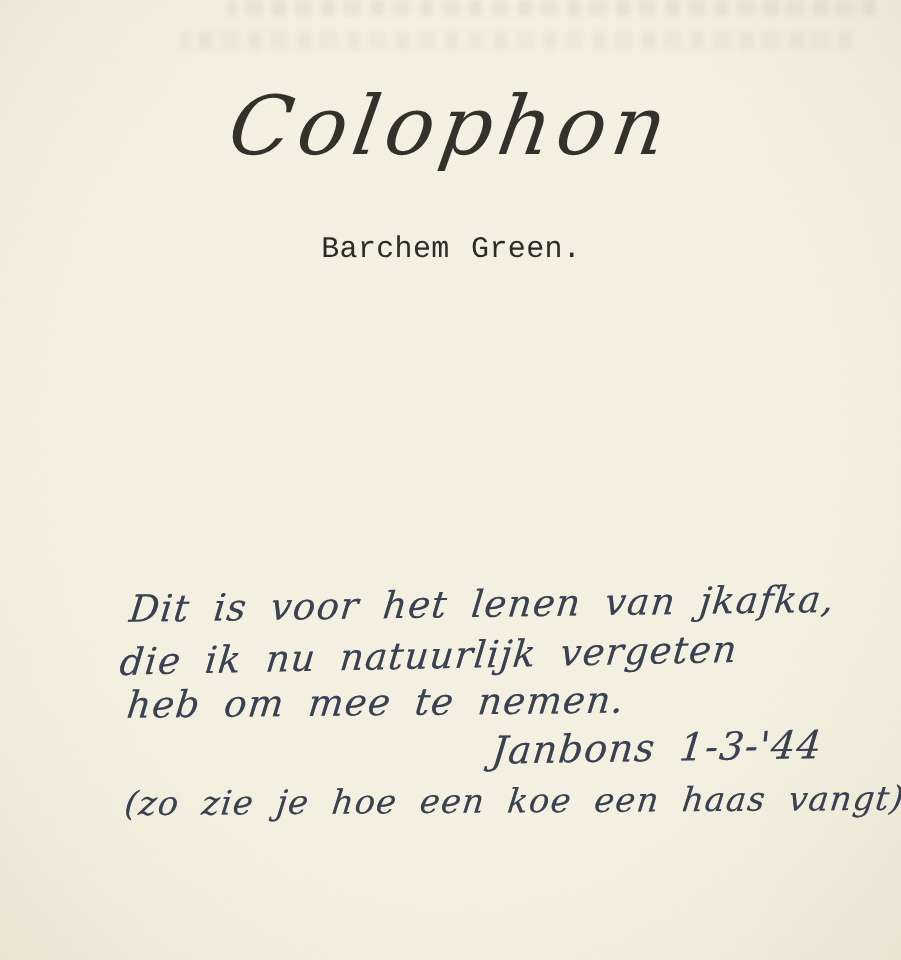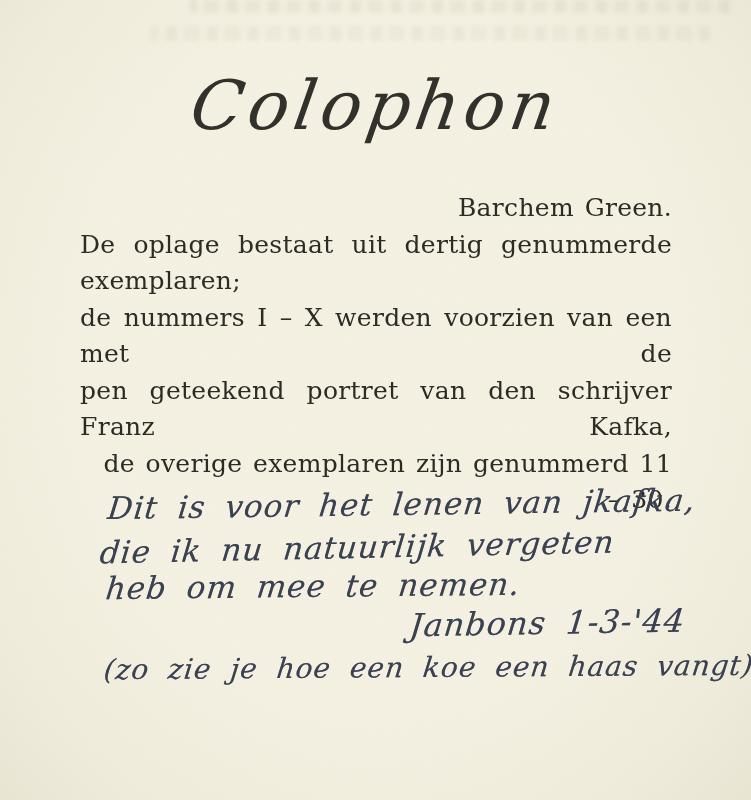--- a/index.html
+++ b/index.html
@@ -56,21 +56,21 @@
     color: #2c2b26;
     font-size: 25px;
     line-height: 36.5px;
     letter-spacing: 0.3px;
     word-spacing: 0.10em;
   }
   .printed .jline {
     text-align: justify;
     text-align-last: justify;
   }
-  .printed .lline { text-align: right; }
+  .printed .lline { text-align: center; font-family: Liberation Mono, monospace; }
 
   .hand {
     position: absolute;
     font-style: italic;
     color: #3a4150;
     letter-spacing: 1px;
     word-spacing: 9px;
     white-space: nowrap;
     text-shadow: 0 0 0.4px rgba(46, 58, 92, 0.5);
   }
@@ -95,26 +95,20 @@
 
   <div class="ghost-line ghost-1"></div>
   <div class="ghost-line ghost-2"></div>
 
   <div class="title">Colophon</div>
 
   <div class="printed">
     <div>
       <div class="lline">Barchem Green.</div>
     </div>
-    <div>
-      <div class="jline">De oplage bestaat uit dertig genummerde exemplaren;</div>
-      <div class="jline">de nummers I – X werden voorzien van een met de</div>
-      <div class="jline">pen geteekend portret van den schrijver Franz Kafka,</div>
-      <div class="lline">de overige exemplaren zijn genummerd 11 – 30.</div>
-    </div>
   </div>
 
   <div class="hand hl-1">Dit is voor het lenen van jkafka,</div>
   <div class="hand hl-2">die ik nu natuurlijk vergeten</div>
   <div class="hand hl-3">heb om mee te nemen.</div>
   <div class="hand hl-4">Janbons 1-3-'44</div>
   <div class="hand hl-5">(zo zie je hoe een koe een haas vangt).</div>
 
 </div>
 

